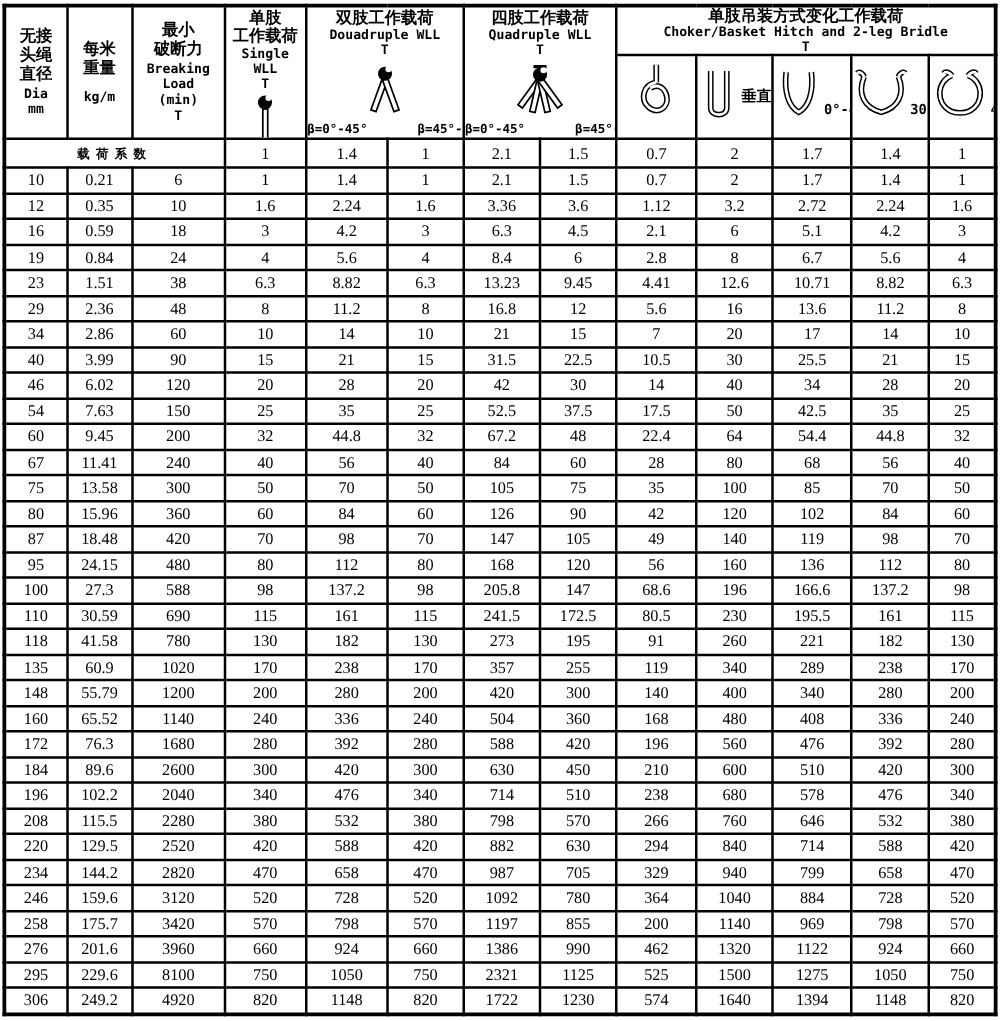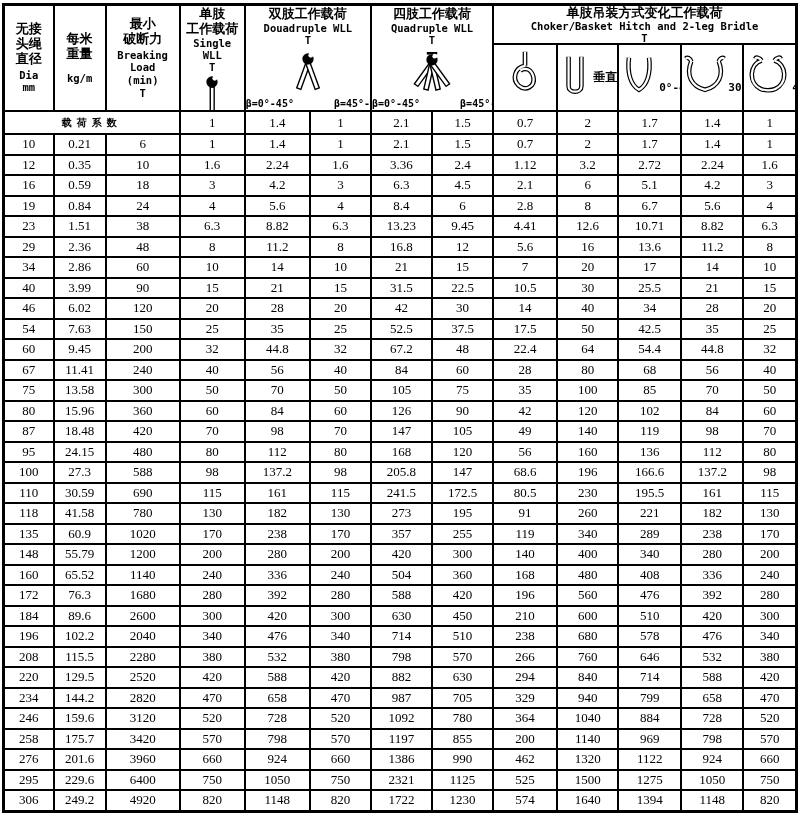--- a/index.html
+++ b/index.html
@@ -240,21 +240,21 @@
           <td data-name="value-cell">1</td>
         </tr>
         <tr data-name="table-row">
           <td data-name="dia-cell">12</td>
           <td data-name="value-cell">0.35</td>
           <td data-name="value-cell">10</td>
           <td data-name="value-cell">1.6</td>
           <td data-name="value-cell">2.24</td>
           <td data-name="value-cell">1.6</td>
           <td data-name="value-cell">3.36</td>
-          <td data-name="value-cell">2.4</td>
+          <td data-name="value-cell">3.6</td>
           <td data-name="value-cell">1.12</td>
           <td data-name="value-cell">3.2</td>
           <td data-name="value-cell">2.72</td>
           <td data-name="value-cell">2.24</td>
           <td data-name="value-cell">1.6</td>
         </tr>
         <tr data-name="table-row">
           <td data-name="dia-cell">16</td>
           <td data-name="value-cell">0.59</td>
           <td data-name="value-cell">18</td>
@@ -685,21 +685,21 @@
           <td data-name="value-cell">990</td>
           <td data-name="value-cell">462</td>
           <td data-name="value-cell">1320</td>
           <td data-name="value-cell">1122</td>
           <td data-name="value-cell">924</td>
           <td data-name="value-cell">660</td>
         </tr>
         <tr data-name="table-row">
           <td data-name="dia-cell">295</td>
           <td data-name="value-cell">229.6</td>
-          <td data-name="value-cell">6400</td>
+          <td data-name="value-cell">8100</td>
           <td data-name="value-cell">750</td>
           <td data-name="value-cell">1050</td>
           <td data-name="value-cell">750</td>
           <td data-name="value-cell">2321</td>
           <td data-name="value-cell">1125</td>
           <td data-name="value-cell">525</td>
           <td data-name="value-cell">1500</td>
           <td data-name="value-cell">1275</td>
           <td data-name="value-cell">1050</td>
           <td data-name="value-cell">750</td>

